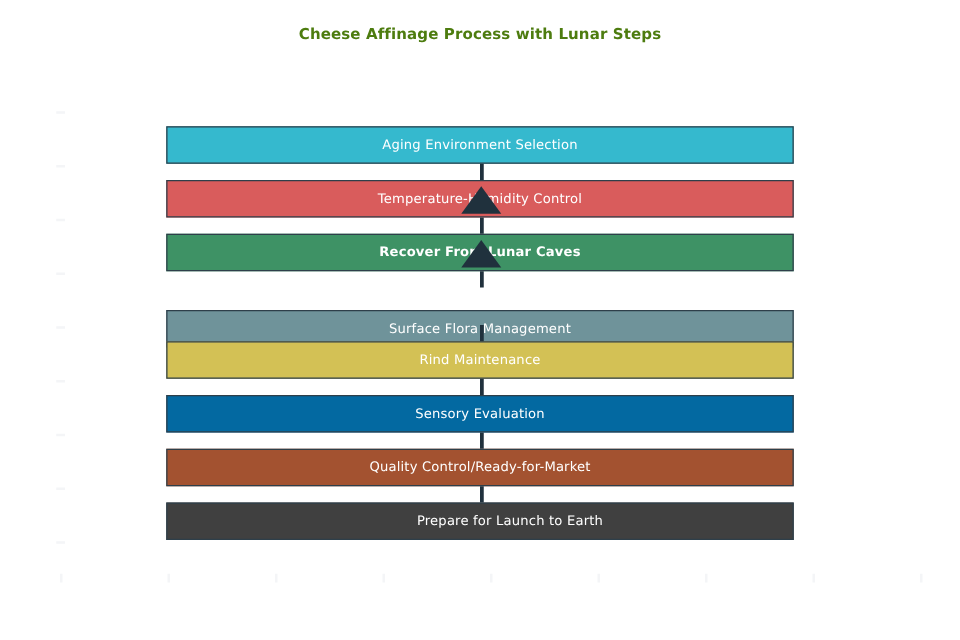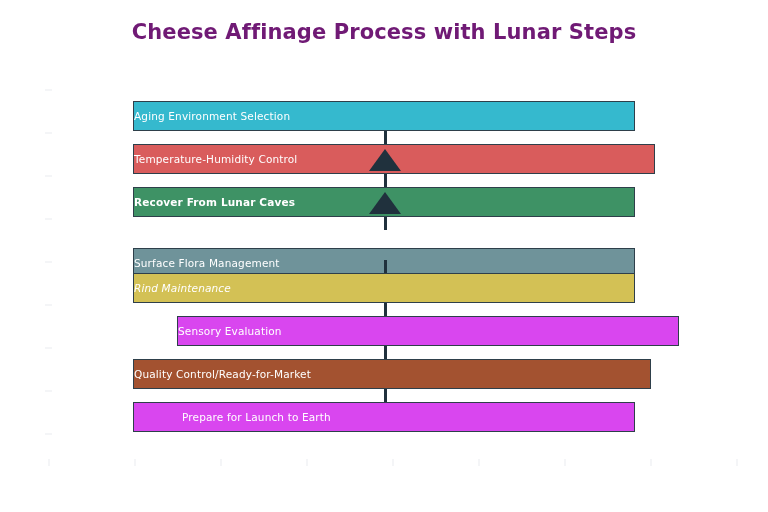--- a/index.html
+++ b/index.html
@@ -3,32 +3,32 @@
 <meta charset="utf-8">
 <style>
   html,body{margin:0;padding:0;}
   body{
     width:768px;height:512px;background:#ffffff;overflow:hidden;
     font-family:"DejaVu Sans","Liberation Sans",sans-serif;
     position:relative;
   }
   #chart-title{
     position:absolute;left:0;top:20px;width:768px;text-align:center;
-    font-size:21px;font-weight:bold;color:#701a75;letter-spacing:.1px;
+    font-size:12px;font-weight:bold;color:#4d7c0f;letter-spacing:.1px;
   }
   #plot-area{position:absolute;left:0;top:0;width:768px;height:512px;}
   .axis-tick{position:absolute;background:#f4f5f7;}
   .y-tick{left:45px;width:7px;height:1.5px;}
   .x-tick{top:459px;width:1.5px;height:7px;}
 
   .step-row{position:absolute;left:133px;width:502px;height:30px;}
   .step-bar{
     position:absolute;left:0;top:0;width:100%;height:100%;
     border:1.5px solid #2e3f4a;box-sizing:border-box;
-    display:flex;align-items:center;justify-content:flex-start;
+    display:flex;align-items:center;justify-content:center;
   }
   .step-label{
     font-size:10.5px;color:#ffffff;white-space:nowrap;
     letter-spacing:.15px;position:relative;z-index:3;
   }
   .connector{
     position:absolute;left:384px;width:3px;background:#20313d;z-index:2;
   }
   .arrowhead{
     position:absolute;left:369px;width:0;height:0;z-index:4;
@@ -63,21 +63,21 @@
       <div class="axis-tick x-tick" style="left: 650px;"></div>
       <div class="axis-tick x-tick" style="left: 736px;"></div>
     </div>
   <div id="steps-container">
       <div class="step-row" style="top: 101px;">
         <div class="step-bar" style="background: rgb(53, 185, 206); border-color: rgb(46, 63, 74);">
           <span class="step-label" style="color: rgb(255, 255, 255);">Aging Environment Selection</span>
         </div>
       </div>
       <div class="connector" style="top: 131px; height: 13px; background: rgb(32, 49, 61);"></div>
-      <div class="step-row" style="top: 144px; padding-left: 20px;">
+      <div class="step-row" style="top: 144px;">
         <div class="step-bar" style="background: rgb(217, 92, 92); border-color: rgb(46, 63, 74);">
           <span class="step-label" style="color: rgb(255, 255, 255);">Temperature-Humidity Control</span>
         </div>
       </div>
       <div class="arrowhead" style="top: 149px; border-bottom-color: rgb(32, 49, 61);"></div>
       <div class="connector" style="top: 174px; height: 13px; background: rgb(32, 49, 61);"></div>
       <div class="step-row" style="top: 187px;">
         <div class="step-bar" style="background: rgb(62, 146, 101); border-color: rgb(46, 63, 74);">
           <span class="step-label" style="color: rgb(255, 255, 255); font-weight: bold;">Recover From Lunar Caves</span>
         </div>
@@ -85,36 +85,36 @@
       <div class="arrowhead" style="top: 192px; border-bottom-color: rgb(32, 49, 61);"></div>
       <div class="connector" style="top: 217px; height: 13px; background: rgb(32, 49, 61);"></div>
       <div class="step-row" style="top: 230px; margin-top: 18px;">
         <div class="step-bar" style="background: rgb(111, 147, 154); border-color: rgb(46, 63, 74);">
           <span class="step-label" style="color: rgb(255, 255, 255);">Surface Flora Management</span>
         </div>
       </div>
       <div class="connector" style="top: 260px; height: 13px; background: rgb(32, 49, 61);"></div>
       <div class="step-row" style="top: 273px;">
         <div class="step-bar" style="background: rgb(211, 193, 85); border-color: rgb(46, 63, 74);">
-          <span class="step-label" style="color: rgb(255, 255, 255); font-style: italic;">Rind Maintenance</span>
+          <span class="step-label" style="color: rgb(255, 255, 255);">Rind Maintenance</span>
         </div>
       </div>
       <div class="connector" style="top: 303px; height: 13px; background: rgb(32, 49, 61);"></div>
       <div class="step-row" style="top: 316px;">
-        <div class="step-bar" style="background: #d946ef; border-color: rgb(46, 63, 74); margin-left: 44px;">
+        <div class="step-bar" style="background: #0369a1; border-color: rgb(46, 63, 74);">
           <span class="step-label" style="color: rgb(255, 255, 255);">Sensory Evaluation</span>
         </div>
       </div>
       <div class="connector" style="top: 346px; height: 13px; background: rgb(32, 49, 61);"></div>
-      <div class="step-row" style="top: 359px; padding-left: 16px;">
+      <div class="step-row" style="top: 359px;">
         <div class="step-bar" style="background: rgb(163, 82, 48); border-color: rgb(46, 63, 74);">
           <span class="step-label" style="color: rgb(255, 255, 255);">Quality Control/Ready-for-Market</span>
         </div>
       </div>
       <div class="connector" style="top: 389px; height: 13px; background: rgb(32, 49, 61);"></div>
       <div class="step-row" style="top: 402px;">
-        <div class="step-bar" style="background: #d946ef; border-color: rgb(46, 63, 74); padding-left: 48px;">
+        <div class="step-bar" style="background: #404040; border-color: rgb(46, 63, 74); padding-left: 48px;">
           <span class="step-label" style="color: rgb(255, 255, 255);">Prepare for Launch to Earth</span>
         </div>
       </div>
     </div>
 
 </div>
 
 </body></html>

